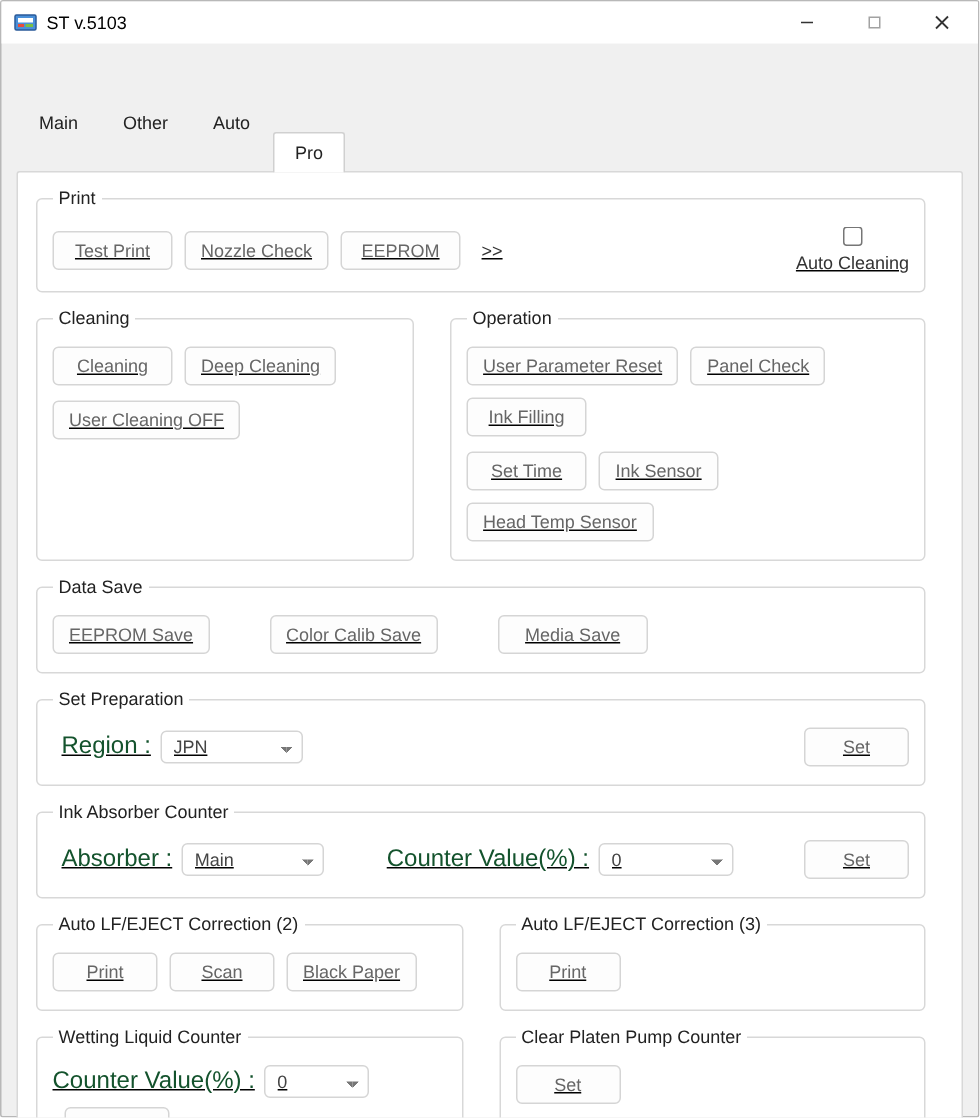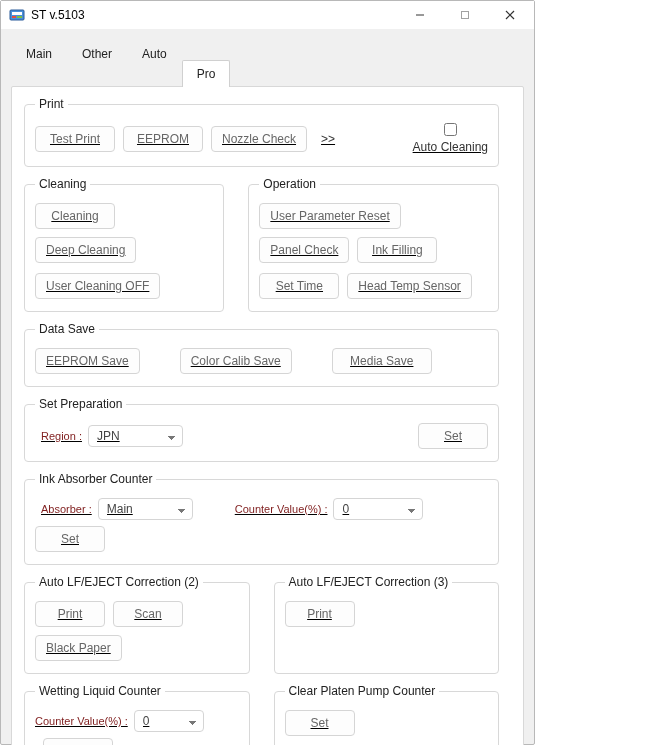--- a/index.html
+++ b/index.html
@@ -1,38 +1,38 @@
 <!DOCTYPE html>
 <html><head>
 <meta charset="utf-8">
 <style>
   * { box-sizing: border-box; font-family: "Segoe UI", Tahoma, sans-serif; }
   html, body { margin:0; padding:0; background:#fff; }
-  .window { width:535px; height:745px; border:1px solid #b8b8b8; background:#f0f0f0; display:flex; flex-direction:column; border-radius:2px;}
+  .window { width:653px; height:745px; border:1px solid #b8b8b8; background:#f0f0f0; display:flex; flex-direction:column; border-radius:2px;gap:28px;}
   .titlebar { height:30px; display:flex; align-items:center; padding:0 2px 0 8px; background:#fff;}
   .titlebar .ico { width:16px; height:16px; margin-right:6px; display:inline-flex; align-items:center; justify-content:center;}
   .titlebar .title { font-size:12px; color:#000; flex:1; }
   .winbtns { display:flex; }
   .winbtn { width:45px; height:28px; display:flex; align-items:center; justify-content:center; color:#555;}
   .winbtn svg { width:10px; height:10px; }
   .body { flex:1; padding:10px 10px 10px 10px; }
   .tabs { display:flex; position:relative; top:1px; z-index:2;}
   .tab { font-size:12px; padding:6px 14px 6px 14px; color:#222; border:1px solid transparent; border-bottom:none; background:transparent; border-radius:2px 2px 0 0; cursor:pointer;}
   .tab.active { background:#fff; border-color:#d0d0d0;margin-top:20px; }
   .panel { background:#fff; border:1px solid #d8d8d8; border-radius:2px; padding:10px 12px 12px 12px; position:relative; z-index:1; height:688px;}
   fieldset { border:1px solid #d8d8d8; border-radius:4px; margin:0 12px 10px 0; padding:12px 10px 12px 10px; position:relative;}
   legend { font-size:12px; color:#222; padding:0 4px; }
   .row { display:flex; gap:12px; }
   .col { flex:1; }
   .btn { background:#fdfdfd; border:1px solid #d5d5d5; border-radius:4px; font-size:12px; color:#666; padding:5px 10px; min-width:70px; text-align:center; cursor:pointer; line-height:14px;}
   .btnrow { display:flex; flex-wrap:wrap; gap:8px; align-items:center;text-decoration:underline;}
   .plain { font-size:12px; color:#333; border:none; background:none; padding:5px 6px;}
   .chk { display:flex; align-items:center; gap:4px; font-size:12px; color:#333;flex-direction:column;}
   .chk input { width:13px; height:13px; margin:0;}
-  .lbl { font-size:11px; color:#7f1d1d; }
+  .lbl { font-size:16px; color:#14532d; }
   .select { border:1px solid #d5d5d5; border-radius:4px; background:#fff; font-size:12px; padding:3px 22px 3px 8px; min-width:90px; position:relative; color:#444; appearance:none; -webkit-appearance:none; background-image:linear-gradient(45deg, transparent 50%, #777 50%), linear-gradient(135deg, #777 50%, transparent 50%); background-position: right 10px top 10px, right 6px top 10px; background-size:4px 4px,4px 4px; background-repeat:no-repeat;}
   .gap6 { gap:6px; }
   .w80 { min-width:80px; }
   .w100 { min-width:100px; }
   .w120 { min-width:120px; }
 </style>
 </head>
 <body>
 
 <div class="window">
@@ -73,22 +73,22 @@
       <div class="tab">Auto</div>
       <div class="tab active">Pro</div>
     </div>
 
     <div class="panel">
 
       <fieldset>
         <legend>Print</legend>
         <div class="btnrow">
           <button class="btn w80">Test Print</button>
+          <button class="btn w80">Nozzle Check</button>
           <button class="btn w80">EEPROM</button>
-          <button class="btn w80">Nozzle Check</button>
           <span class="plain">&gt;&gt;</span>
           <label class="chk" style="margin-left:auto">
             <input type="checkbox" style="">
             <span>Auto Cleaning</span>
           </label>
         </div>
       </fieldset>
 
       <div class="row">
         <fieldset class="col" style="flex:0.78">
@@ -104,20 +104,21 @@
 
         <fieldset class="col">
           <legend>Operation</legend>
           <div class="btnrow" style="margin-bottom:10px">
             <button class="btn" style="min-width:120px">User Parameter Reset</button>
             <button class="btn w80">Panel Check</button>
             <button class="btn w80">Ink Filling</button>
           </div>
           <div class="btnrow">
             <button class="btn w80">Set Time</button>
+            <button class="btn w80">Ink Sensor</button>
             <button class="btn w100">Head Temp Sensor</button>
           </div>
         </fieldset>
       </div>
 
       <fieldset>
         <legend>Data Save</legend>
         <div class="btnrow" style="gap:40px">
           <button class="btn w100">EEPROM Save</button>
           <button class="btn w100">Color Calib Save</button>

